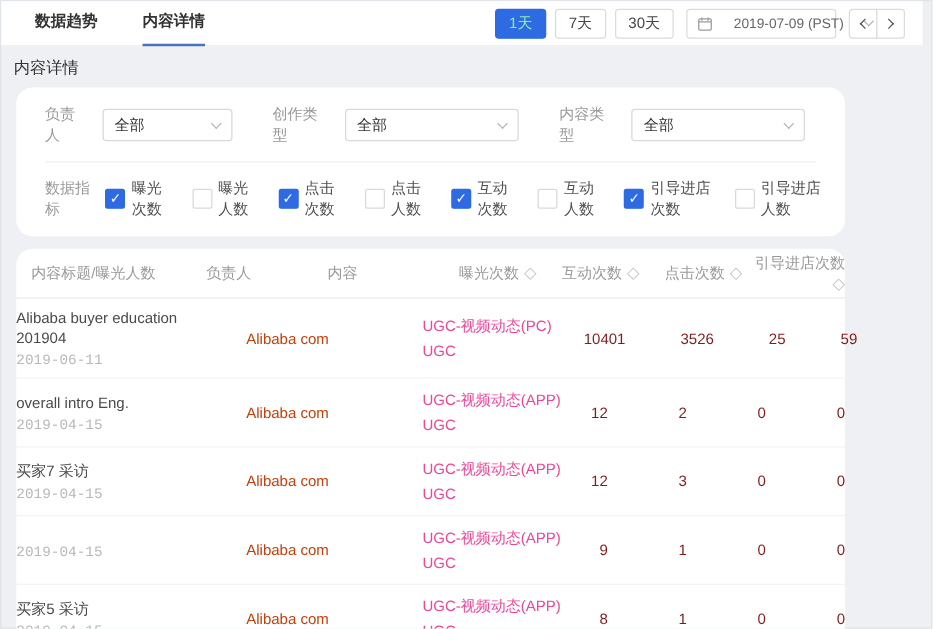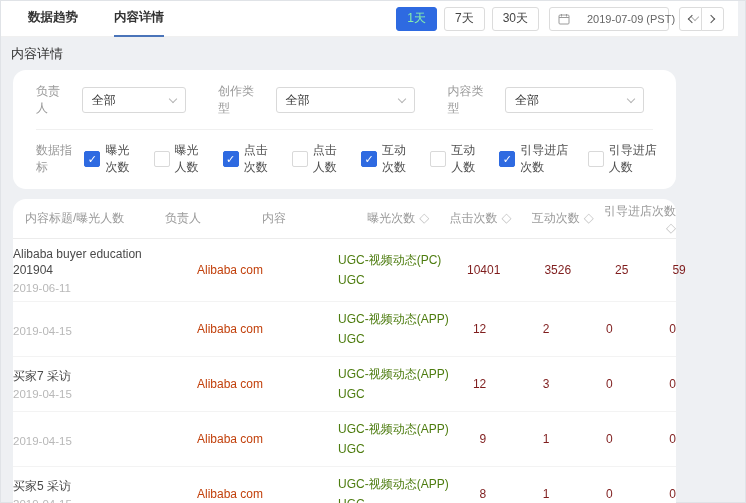--- a/index.html
+++ b/index.html
@@ -81,23 +81,23 @@
     display:grid; grid-template-columns:140px 97px 85px 1fr 1fr 1fr 1fr;
     align-items:center; padding-left:12px;
   }
   .thead { height:40px; color:#9a9a9a; border-bottom:1px solid #ececec; }
   .th.num, .td.num { text-align:right; }
   .th .sort { color:#c4c4c4; font-size:13px; margin-left:4px; cursor:pointer; }
   .trow { border-bottom:1px solid #f3f3f3; padding:7px 0;gap:44px; }
   .trow:last-child { border-bottom:none; }
   .cell-title { padding-right:10px; }
   .row-title { color:#4a4a4a; line-height:16px; }
-  .row-date { color:#b8b8b8; margin-top:4px; font-size:11.5px; }
+  .row-date { color:#b8b8b8; margin-top:4px; font-size:11.5px;font-family:Liberation Mono, monospace; }
   .cell-owner { color:#c2410c; }
-  .cell-content div { line-height:20px; white-space:nowrap; color:#4d7c0f; }
+  .cell-content div { line-height:20px; white-space:nowrap; color:#ec4899; }
   .td.num { color:#7f1d1d; }
 
   .cal-icon { flex:none; display:block; }
 </style>
 </head>
 <body>
 
 <div class="screen">
 
   <header class="topbar">
@@ -196,22 +196,22 @@
       </label>
     </div>
   </section>
 
   <section class="card table-card">
     <div class="tgrid thead">
       <div class="th">内容标题/曝光人数</div>
       <div class="th">负责人</div>
       <div class="th">内容</div>
       <div class="th num"><span>曝光次数</span><span class="sort">◇</span></div>
+      <div class="th num"><span>互动次数</span><span class="sort">◇</span></div>
       <div class="th num"><span>点击次数</span><span class="sort">◇</span></div>
-      <div class="th num"><span>互动次数</span><span class="sort">◇</span></div>
       <div class="th num"><span>引导进店次数</span><span class="sort">◇</span></div>
     </div>
 
     <div class="tgrid trow">
       <div class="cell-title">
         <div class="row-title">Alibaba buyer education 201904</div>
         <div class="row-date">2019-06-11</div>
       </div>
       <div class="cell-owner">Alibaba com</div>
       <div class="cell-content">
@@ -219,20 +219,21 @@
         <div>UGC</div>
       </div>
       <div class="td num">10401</div>
       <div class="td num">3526</div>
       <div class="td num">25</div>
       <div class="td num">59</div>
     </div>
 
     <div class="tgrid trow">
       <div class="cell-title">
+        <div class="row-title">overall intro Eng.</div>
         <div class="row-date">2019-04-15</div>
       </div>
       <div class="cell-owner">Alibaba com</div>
       <div class="cell-content">
         <div>UGC-视频动态(APP)</div>
         <div>UGC</div>
       </div>
       <div class="td num">12</div>
       <div class="td num">2</div>
       <div class="td num">0</div>

